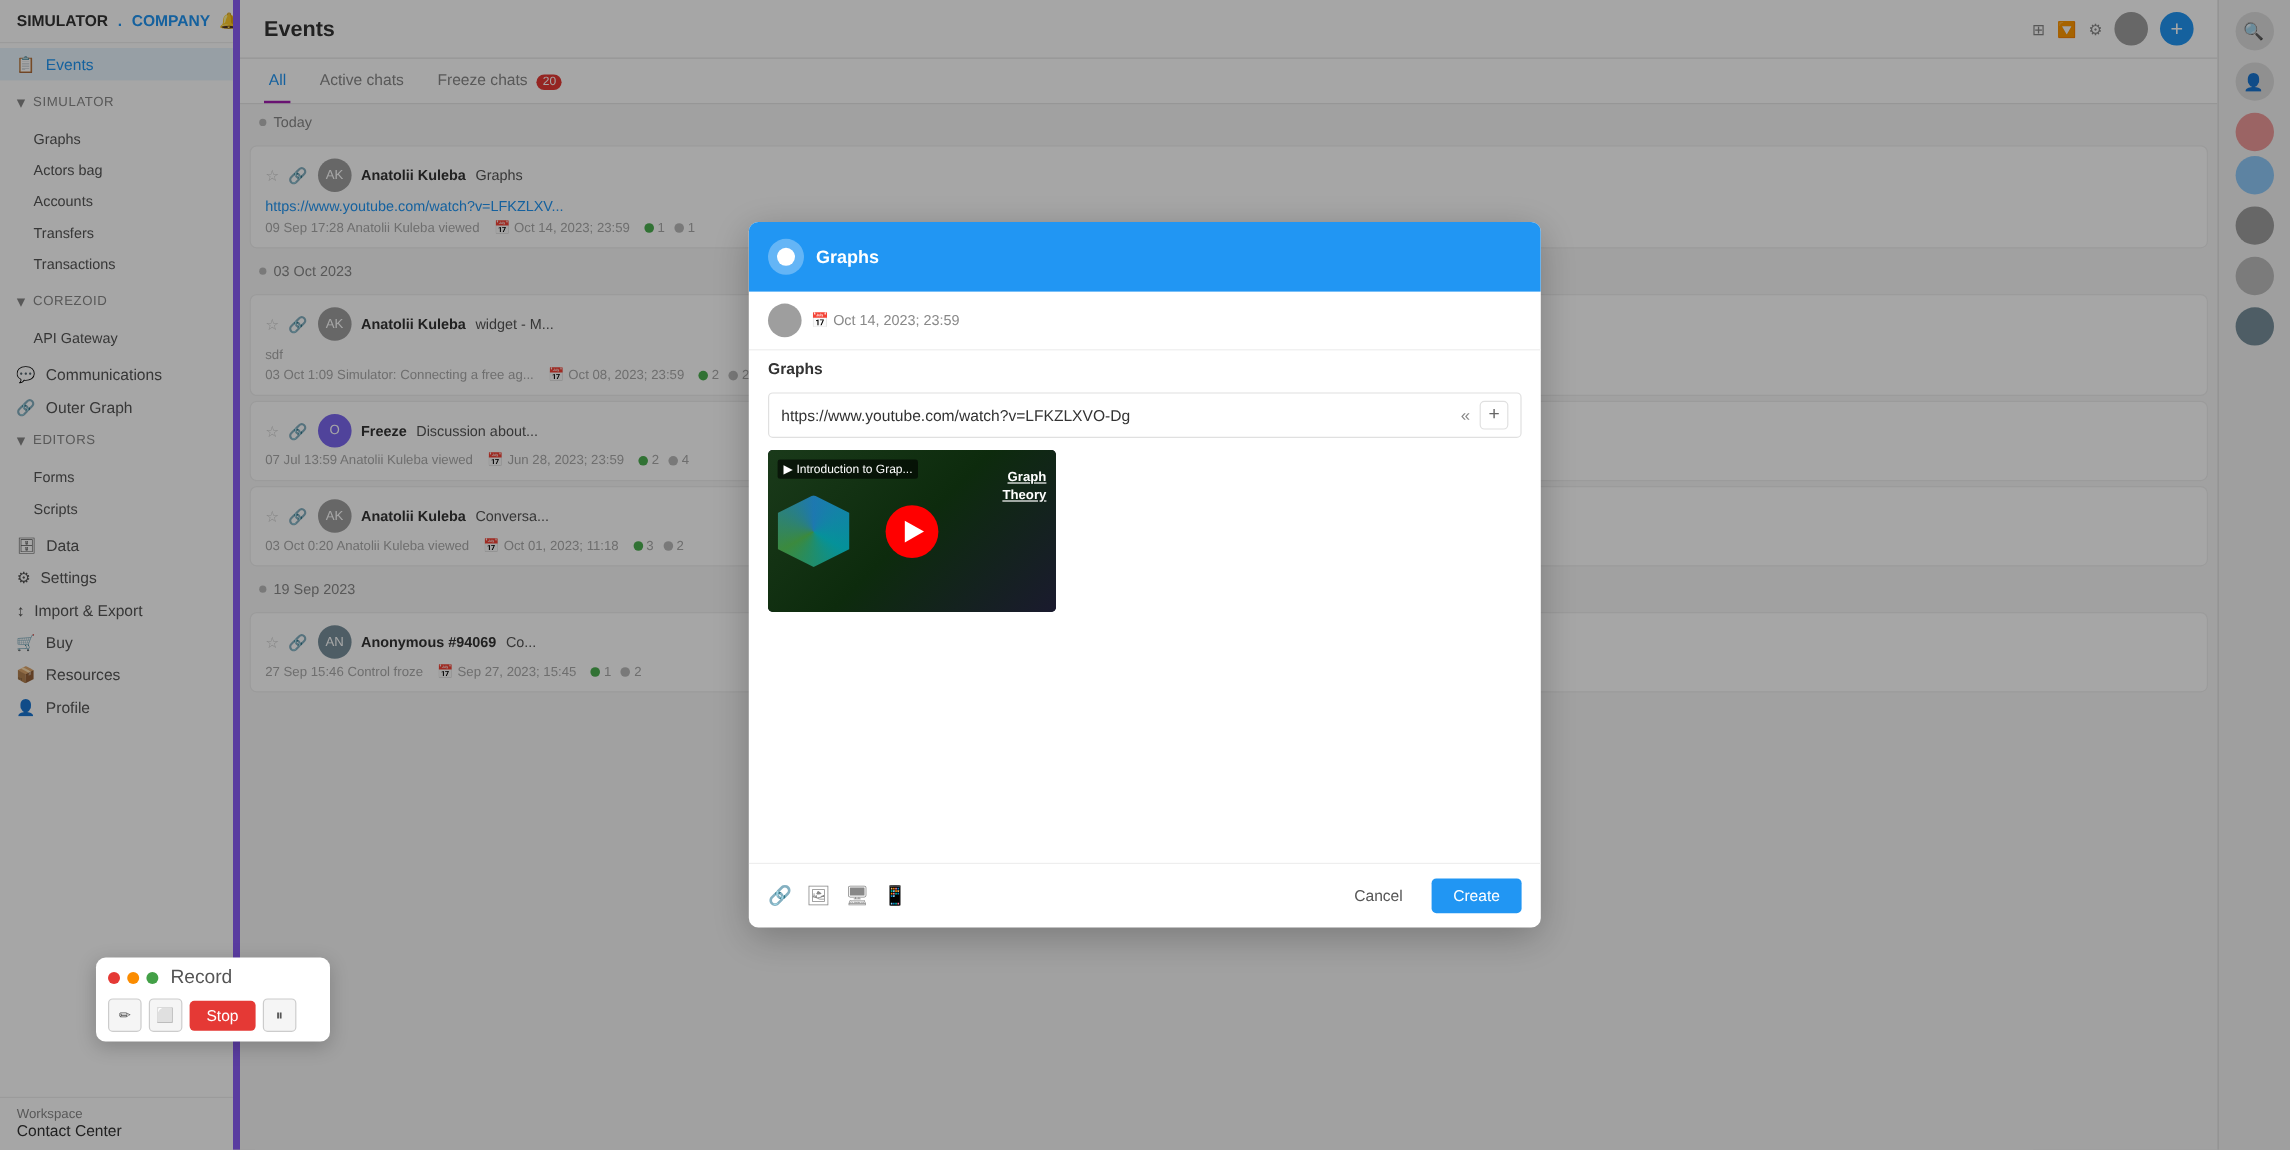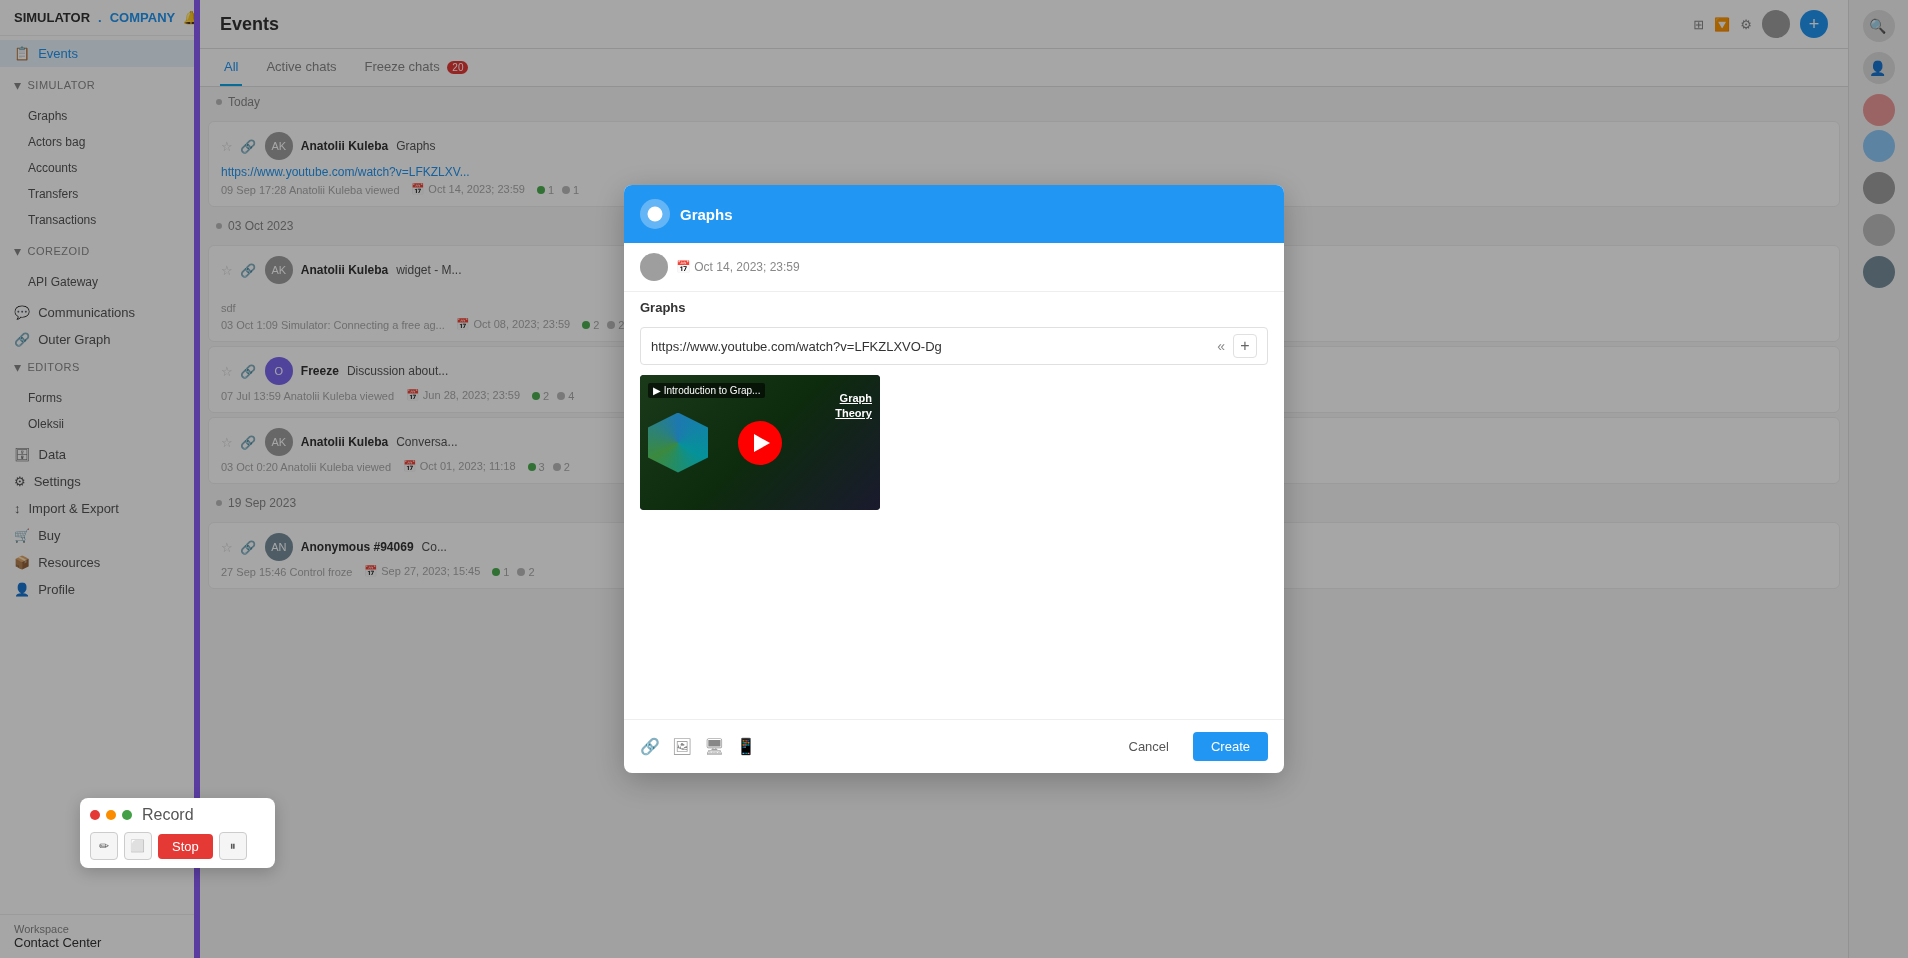--- a/index.html
+++ b/index.html
@@ -85,21 +85,21 @@
       gap: 20px;
       align-items: center;
     }
     .tab {
       padding: 10px 4px;
       font-size: 13px;
       cursor: pointer;
       color: #888;
       border-bottom: 2px solid transparent;
     }
-    .tab.active { color: #2196f3; border-bottom: 2px solid #0ea5e9; }
+    .tab.active { color: #2196f3; border-bottom: 2px solid #a21caf; }
     .tab-badge {
       background: #e53935;
       color: white;
       font-size: 10px;
       border-radius: 10px;
       padding: 1px 5px;
       margin-left: 4px;
     }
     .events-list {
       flex: 1;
@@ -471,21 +471,21 @@
 
   <div class="sidebar-group-header">
     <span class="icon">▾</span>
     <span>Editors</span>
   </div>
   <div class="sidebar-section">
     <div class="sidebar-item sub">
       <span>Forms</span>
     </div>
     <div class="sidebar-item sub">
-      <span>Oleksii</span>
+      <span>Scripts</span>
     </div>
   </div>
 
   <div class="sidebar-item">
     <span>🗄</span>
     <span>Data</span>
   </div>
   <div class="sidebar-item">
     <span>⚙</span>
     <span>Settings</span>
@@ -566,21 +566,21 @@
       <span>03 Oct 2023</span>
     </div>
     <div class="event-item">
       <div class="event-top">
         <span class="star-icon">☆</span>
         <span>🔗</span>
         <div class="event-avatar">AK</div>
         <span class="event-name">Anatolii Kuleba</span>
         <span class="event-topic">widget - M...</span>
       </div>
-      <div class="event-meta" style="margin-top:18px;">
+      <div class="event-meta" style="margin-top:6px;">
         <span>sdf</span>
       </div>
       <div class="event-meta">
         <span>03 Oct 1:09 Simulator: Connecting a free ag...</span>
         <span>📅 <span>Oct 08, 2023; 23:59</span></span>
         <span class="meta-counts">
           <span class="count-dot">
               <span class="dot green"></span>
               <span>2</span>
             </span>

